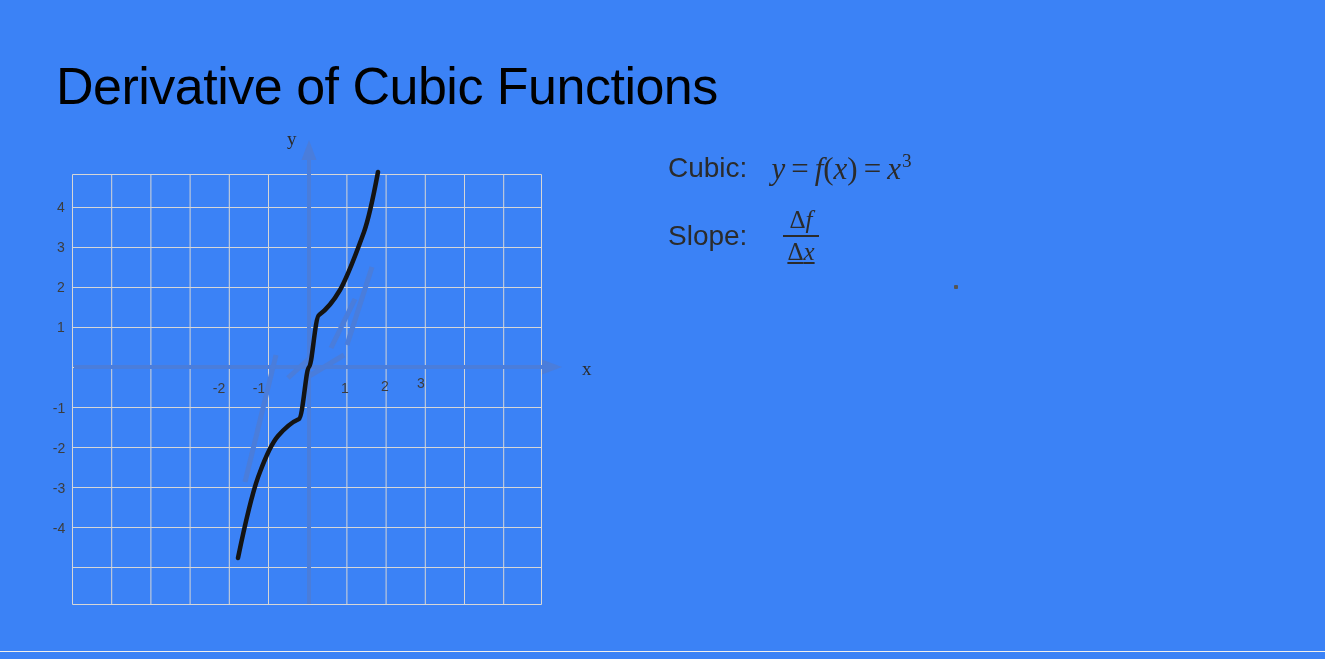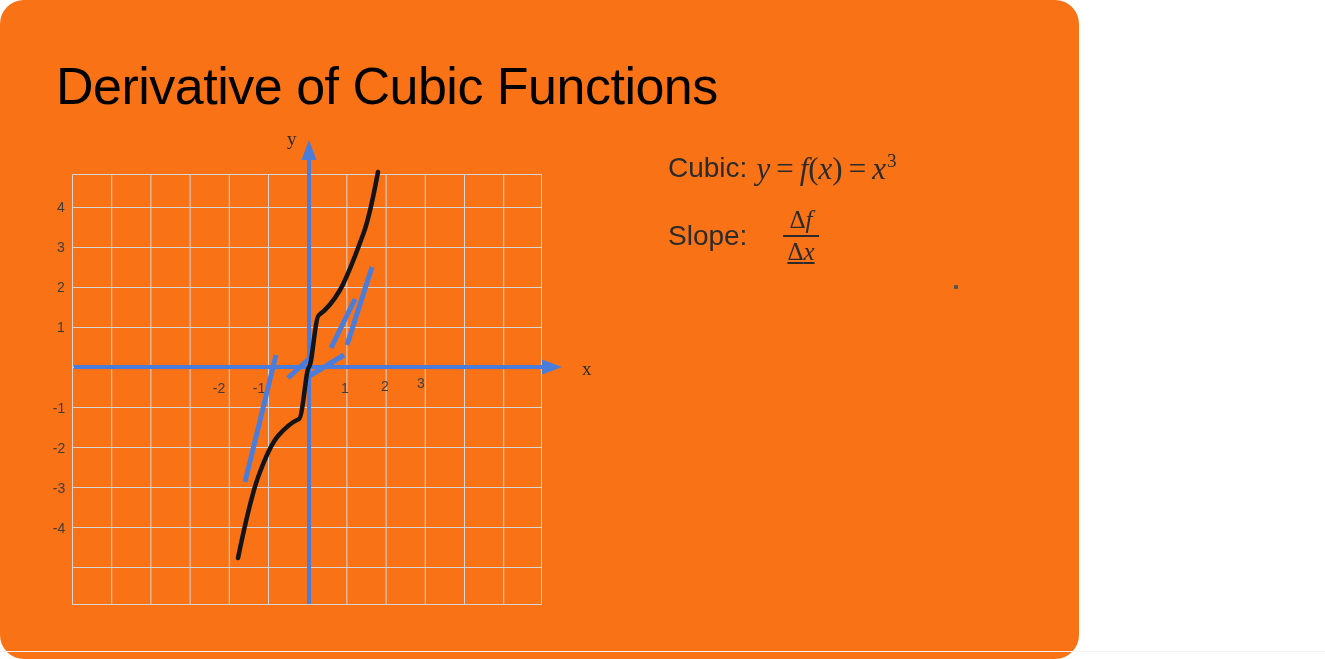--- a/index.html
+++ b/index.html
@@ -12,24 +12,23 @@
     height: 659px;
     position: relative;
     overflow: hidden;
     font-family: "Liberation Sans", sans-serif;
     color: #1a1a1a;
   }
 
   #slide {
     position: absolute;
     left: 0; top: 0;
-    width: 1079px;
+    width: 1325px;
     height: 659px;
-    background: #f97316;
-    border-radius: 24px;
+    background: #3b82f6;
   }
 
   
   #slide-title {
     position: absolute;
     left: 56px;
     top: 57px;
     font-size: 52px;
     font-weight: normal;
     letter-spacing: -0.5px;
@@ -79,21 +78,21 @@
     color: #2b2b2b;
     white-space: nowrap;
   }
 
   .eq-math {
     font-family: "Liberation Serif", serif;
     font-style: italic;
     font-size: 31px;
     color: #2b2b2b;
     white-space: nowrap;
-    margin-left: 9px;
+    margin-left: 24px;
     line-height: 1;
   }
   .eq-math .op {
     font-style: normal;
     margin: 0 6px;
   }
   .eq-math .paren {
     font-style: normal;
   }
   .eq-math sup {

